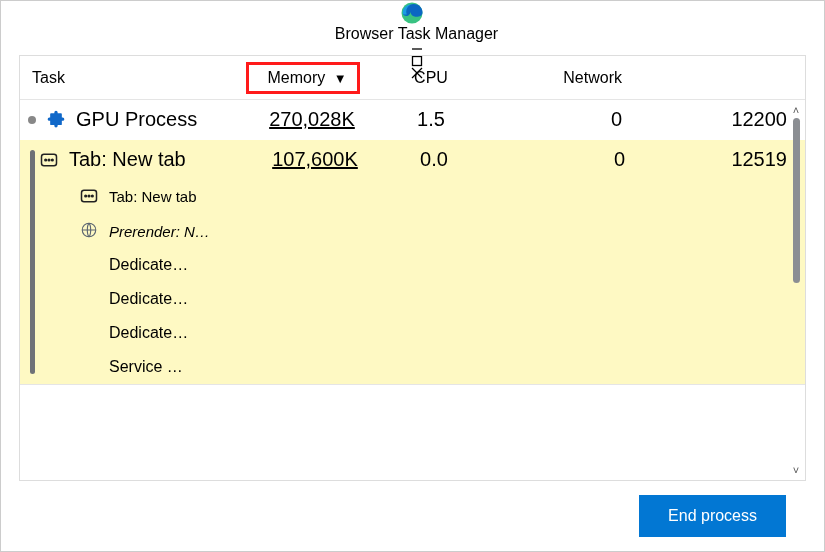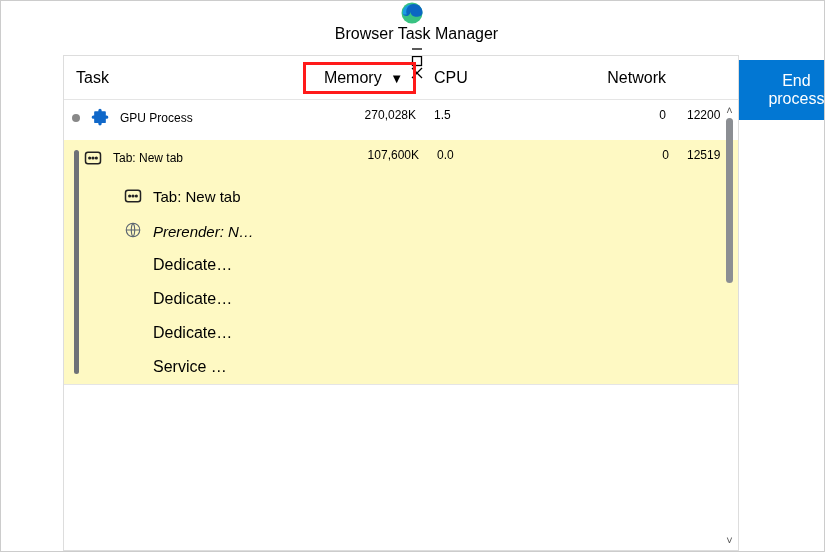--- a/index.html
+++ b/index.html
@@ -38,41 +38,41 @@
     display: flex; align-items: center; justify-content: center;
     font-size: 15px;
     cursor: default;
   }
   .winbtn svg { pointer-events:none; }
 
   .content {
     flex:1;
     padding: 10px 18px 0 18px;
     display:flex;
+    flex-direction:column;
     min-height:0;
-    margin-left:44px;
   }
   .table-wrap {
     border: 1px solid #ddd;
     flex:1;
     display:flex;
     flex-direction:column;
     min-height:0;
     position:relative;
   }
   .header-row {
     display:flex;
     height:44px;
     align-items:center;
     border-bottom:1px solid #e5e5e5;
     padding-right:20px;
   }
   .col-task  { width: 232px; padding-left:12px; }
-  .col-mem   { width: 138px; text-align:right; padding-right:18px; }
-  .col-cpu   { width: 100px; text-align:left; padding-right:18px; }
+  .col-mem   { width: 138px; text-align:center; padding-right:18px;text-decoration:underline; }
+  .col-cpu   { width: 100px; text-align:center; padding-right:18px; }
   .col-net   { width: 150px; text-align:right; padding-right:18px; }
   .col-pid   { flex:1;       text-align:right; padding-right:18px; }
   .th {
     font-size:16px;
     color:#000;
     position:relative;
     cursor:default;
   }
   .sort-ind { font-size:13px; margin-left:4px; }
   .highlight-box {
@@ -83,21 +83,21 @@
   }
   .rows {
     flex:1;
     overflow:hidden;
     position:relative;
   }
   .row {
     display:flex;
     align-items:flex-start;
     min-height:40px;
-    font-size:12px;
+    font-size:20px;
   }
   .row .cell { padding-top:8px; }
   .row.first { border-bottom: none; }
   .sel-group {
     background:#fef9c3;
   }
   .sub-item {
     padding: 8px 0 8px 0;
     font-size:16px;
     white-space:nowrap;

